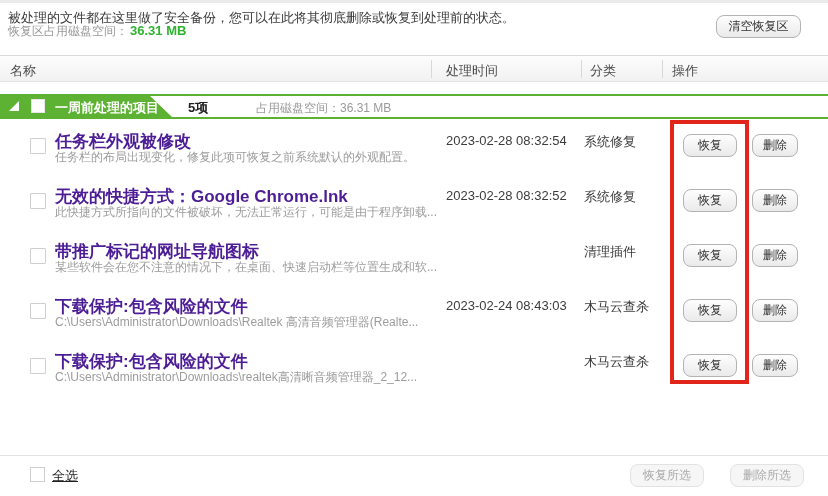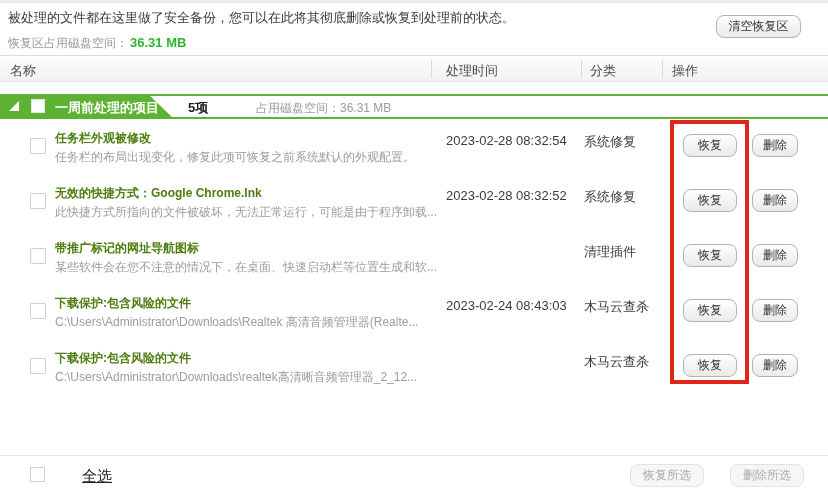--- a/index.html
+++ b/index.html
@@ -4,21 +4,21 @@
 <style>
   * { margin:0; padding:0; box-sizing:border-box; }
   html,body { width:828px; height:496px; overflow:hidden; background:#fff;
               font-family:"Liberation Sans","DejaVu Sans",sans-serif; }
   #page { position:relative; width:698px; height:496px; background:#fff; }
 
   .top-strip { position:absolute; left:0; top:0; width:828px; height:3px; background:#ebebeb; }
 
   
   .desc-line { position:absolute; left:8px; top:9px; font-size:13px; color:#3a3a3a; }
-  .disk-line { position:absolute; left:8px; top:35px; font-size:12px; color:#9a9a9a; }
+  .disk-line { position:absolute; left:8px; top:23px; font-size:12px; color:#9a9a9a; }
   .disk-line b { font-size:13px; color:#2fb32f; font-weight:bold; margin-left:2px; }
 
   .btn { display:inline-block; text-align:center; background:linear-gradient(#fefefe,#eaeaea);
          border:1px solid #b3b3b3; border-radius:8px; font-size:12px; color:#333;
          font-family:inherit; cursor:pointer; line-height:21px; padding:0; }
   .clear-btn { position:absolute; left:716px; top:15px; width:85px; height:23px; }
 
   
   .colhead { position:absolute; left:0; top:55px; width:828px; height:27px;
              background:linear-gradient(#fdfdfd,#f1f1f1);
@@ -39,39 +39,39 @@
            border:1px solid #e6e6e6; }
   .gh-label { position:absolute; left:55px; top:3px; font-size:13px; font-weight:bold; color:#fff; }
   .gh-count { position:absolute; left:188px; top:3px; font-size:13px; font-weight:bold; color:#222; }
   .gh-disk  { position:absolute; left:256px; top:4px; font-size:12px; color:#9a9a9a; }
 
   
   #rows { position:absolute; left:0; top:121px; width:828px; }
   .row { position:relative; width:828px; height:55px; background:#fff; }
   .cb { position:absolute; left:30px; top:17px; width:16px; height:16px;
         background:#fff; border:1px solid #cfcfcf; border-radius:1px; cursor:pointer; }
-  .rtitle { position:absolute; left:55px; top:9px; font-size:12px; font-weight:bold; color:#4d7c0f;
+  .rtitle { position:absolute; left:55px; top:9px; font-size:17px; font-weight:bold; color:#4c1d95;
             white-space:nowrap; }
   .rdesc  { position:absolute; left:55px; top:28px; font-size:12px; color:#9c9c9c; white-space:nowrap; }
   .rtime  { position:absolute; left:446px; top:12px; font-size:13px; color:#3c3c3c; }
   .rcat   { position:absolute; left:584px; top:12px; font-size:13px; color:#3c3c3c; }
   .act-restore { position:absolute; left:683px; top:13px; width:54px; height:23px; }
   .act-delete  { position:absolute; left:752px; top:13px; width:46px; height:23px; }
 
   
   .red-box { position:absolute; left:670px; top:120px; width:79px; height:264px;
              border:4px solid #e1251b; pointer-events:none; z-index:5; }
 
   
   .footer { position:absolute; left:0; top:455px; width:828px; height:41px;
             border-top:1px solid #e3e3e3; background:#fff; }
   .f-cb { position:absolute; left:30px; top:11px; width:15px; height:15px;
           background:#fff; border:1px solid #cfcfcf; cursor:pointer; }
-  .f-label { position:absolute; left:52px; top:11px; font-size:15px; color:#222;
-             text-decoration:underline; cursor:pointer;margin-left:30px; }
+  .f-label { position:absolute; left:52px; top:11px; font-size:13px; color:#222;
+             text-decoration:underline; cursor:pointer; }
   .btn-disabled { background:#f6f6f6; border:1px solid #e2e2e2; color:#aaa; }
   .f-restore { position:absolute; left:630px; top:8px; width:74px; height:23px; }
   .f-delete  { position:absolute; left:730px; top:8px; width:74px; height:23px; }
 </style>
 </head>
 <body>
 
 <div id="page">
   <div class="top-strip"></div>
 

